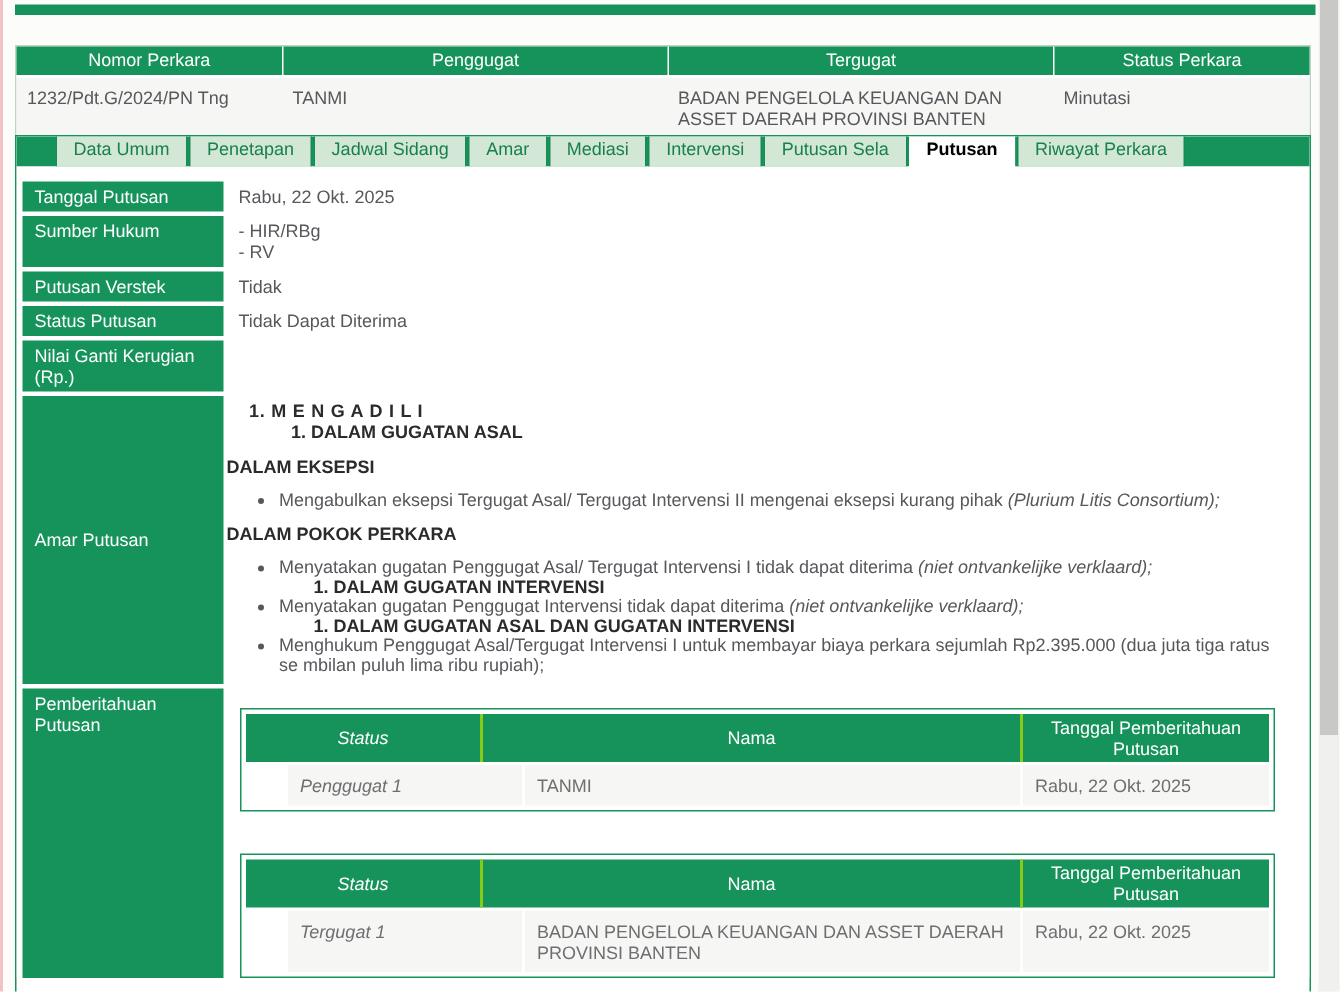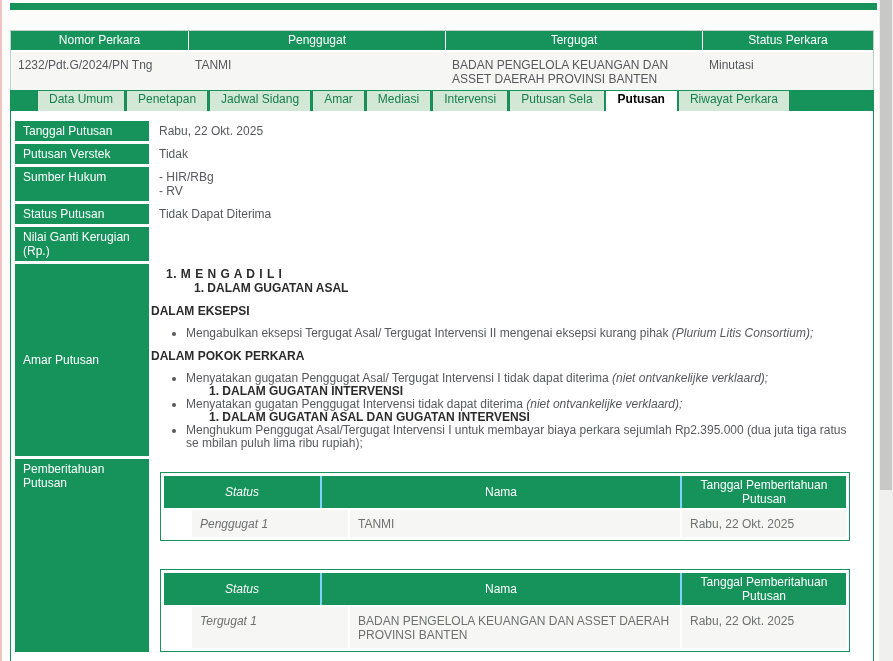--- a/index.html
+++ b/index.html
@@ -52,21 +52,21 @@
   .amar ul li { margin:0; padding:0; }
   .amar .sub { font-weight:bold; color:#2b2b2b; margin-left:23px; }
   .amar i { font-style:italic; }
 
   
   .notif-area { flex:1; padding-top:0; }
   .ntable { width:690px; margin-left:9px; margin-top:13px; border:1px solid #16935B; padding:3px; background:#fff; }
   .nhead { display:flex; background:#16935B; color:#fff; font-size:12px; }
   .nhead > div { min-height:32px; display:flex; align-items:center; justify-content:center;
                  text-align:center; padding:2px 6px; line-height:14px; }
-  .nhead > div + div { border-left:2px solid #7dd3fc; }
+  .nhead > div + div { border-left:2px solid #84cc16; }
   .nrow { display:flex; background:#f6f6f4; margin-top:2px; font-size:12px; color:#6e6f71;margin-left:28px; }
   .nrow > div { padding:7px 8px 6px 8px; line-height:14px; }
   .nrow > div + div { border-left:2px solid #fff; }
   .n1 { width:156px;font-style:italic; } .n2 { flex:1; } .n3 { width:166px; }
 
   
   .scrollbar { position:absolute; right:0; top:0; width:14px; height:100%; background:#f0f0ee; }
   .scroll-thumb { position:absolute; top:0; left:1px; width:12px; height:490px; background:#c8c8c6; }
 </style>
 </head>
@@ -104,28 +104,28 @@
   </div>
 
   <div class="panel">
 
     <div class="drow">
       <div class="dlabel">Tanggal Putusan</div>
       <div class="dvalue">Rabu, 22 Okt. 2025</div>
     </div>
 
     <div class="drow">
-      <div class="dlabel">Putusan Verstek</div>
-      <div class="dvalue">Tidak</div>
+      <div class="dlabel">Sumber Hukum</div>
+      <div class="dvalue">- HIR/RBg
+- RV</div>
     </div>
 
     <div class="drow">
-      <div class="dlabel">Sumber Hukum</div>
-      <div class="dvalue">- HIR/RBg
-- RV</div>
+      <div class="dlabel">Putusan Verstek</div>
+      <div class="dvalue">Tidak</div>
     </div>
 
     <div class="drow">
       <div class="dlabel">Status Putusan</div>
       <div class="dvalue">Tidak Dapat Diterima</div>
     </div>
 
     <div class="drow">
       <div class="dlabel">Nilai Ganti Kerugian (Rp.)</div>
       <div class="dvalue"></div>

